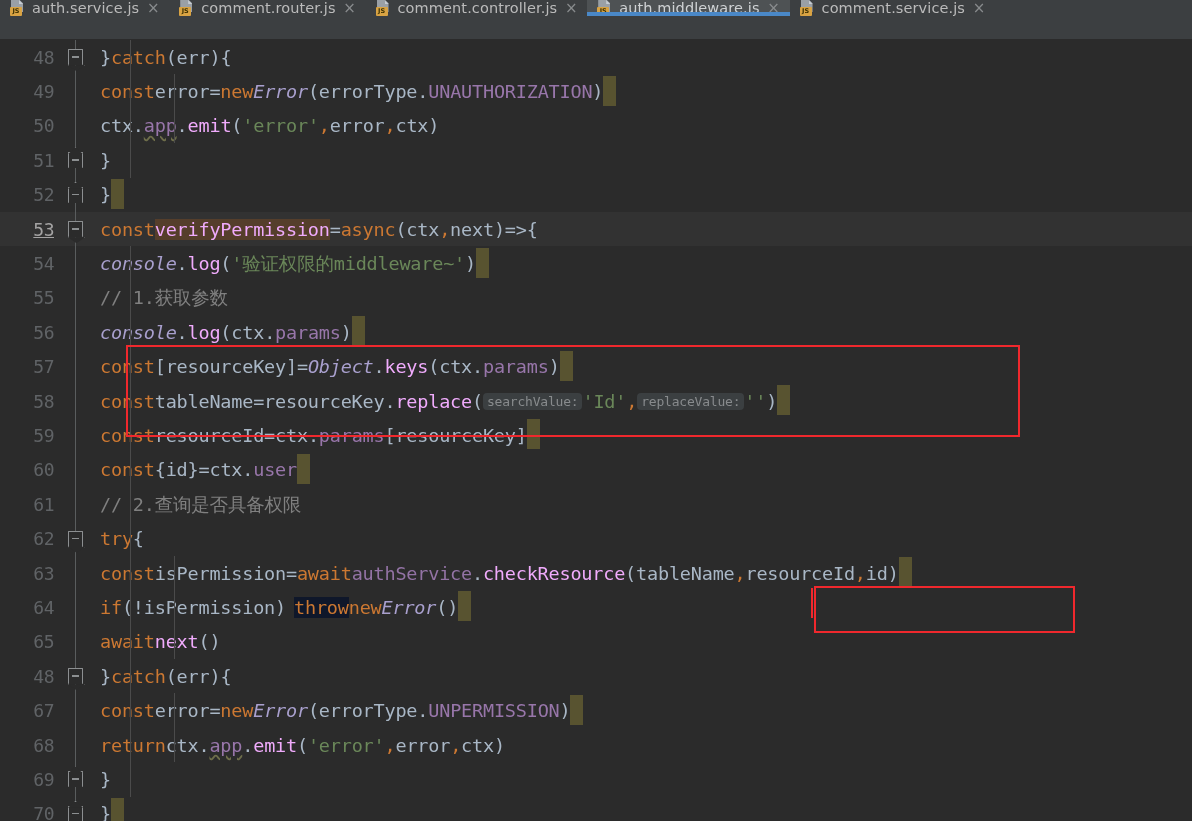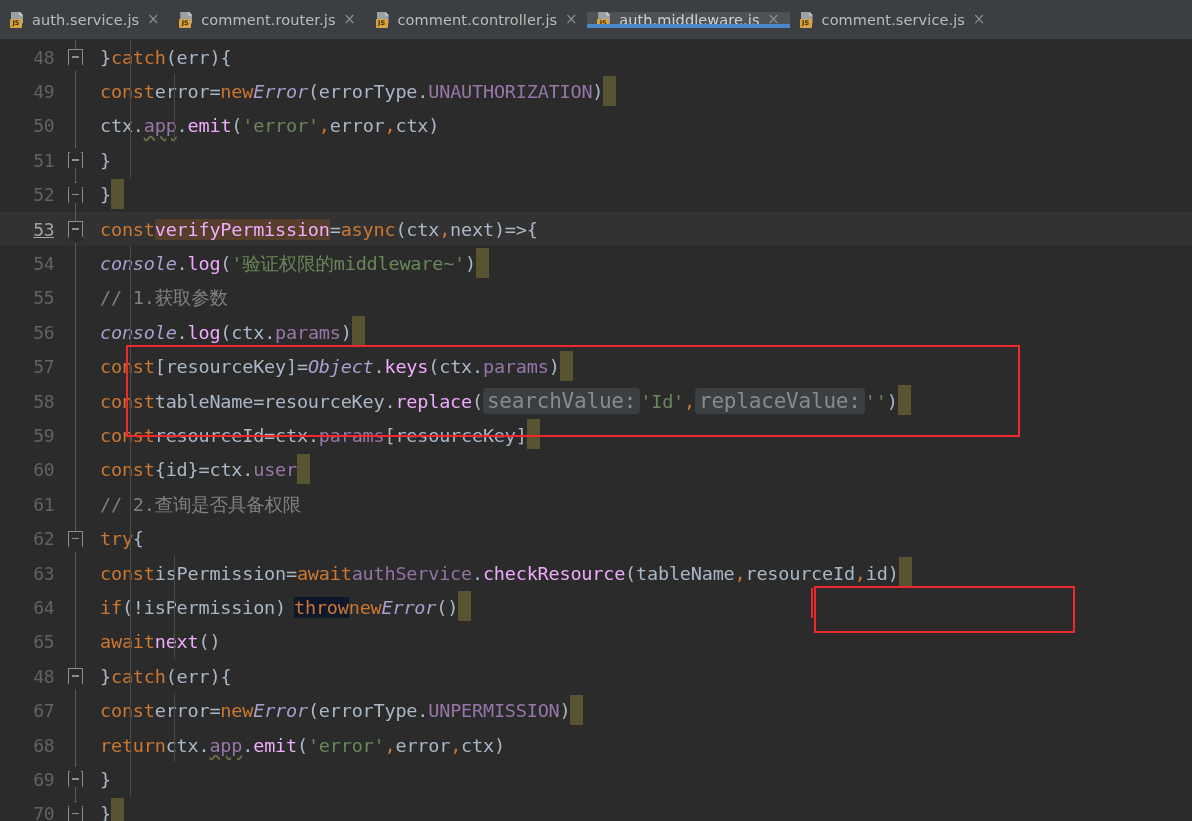--- a/index.html
+++ b/index.html
@@ -10,21 +10,21 @@
     font-family: "DejaVu Sans Mono", monospace;
     overflow: hidden;
   }
 
   
   #tabbar {
     position: relative;
     height: 40px;
     background: #3C3F41;
     display: flex;
-    align-items: center;
+    align-items: flex-start;
     border-bottom: 1px solid #2B2B2B;
     font-family: "DejaVu Sans", sans-serif;
   }
   .tab {
     display: flex;
     align-items: center;
     gap: 7px;
     padding: 0 9px 0 10px;
     position: relative;
     cursor: default;
@@ -207,21 +207,21 @@
     text-decoration: underline wavy #6E6E4A;
     text-underline-offset: 3px;
   }
 
   
   .hint {
     background: #3B3F41;
     color: #888B8D;
     border-radius: 4px;
     padding: 1px 4px;
-    font-size: 21px;
+    font-size: 13px;
   }
 
   
   .eolmark {
     display: inline-block;
     width: 13px;
     height: 30px;
     background: #585330;
     vertical-align: middle;
     position: relative;

